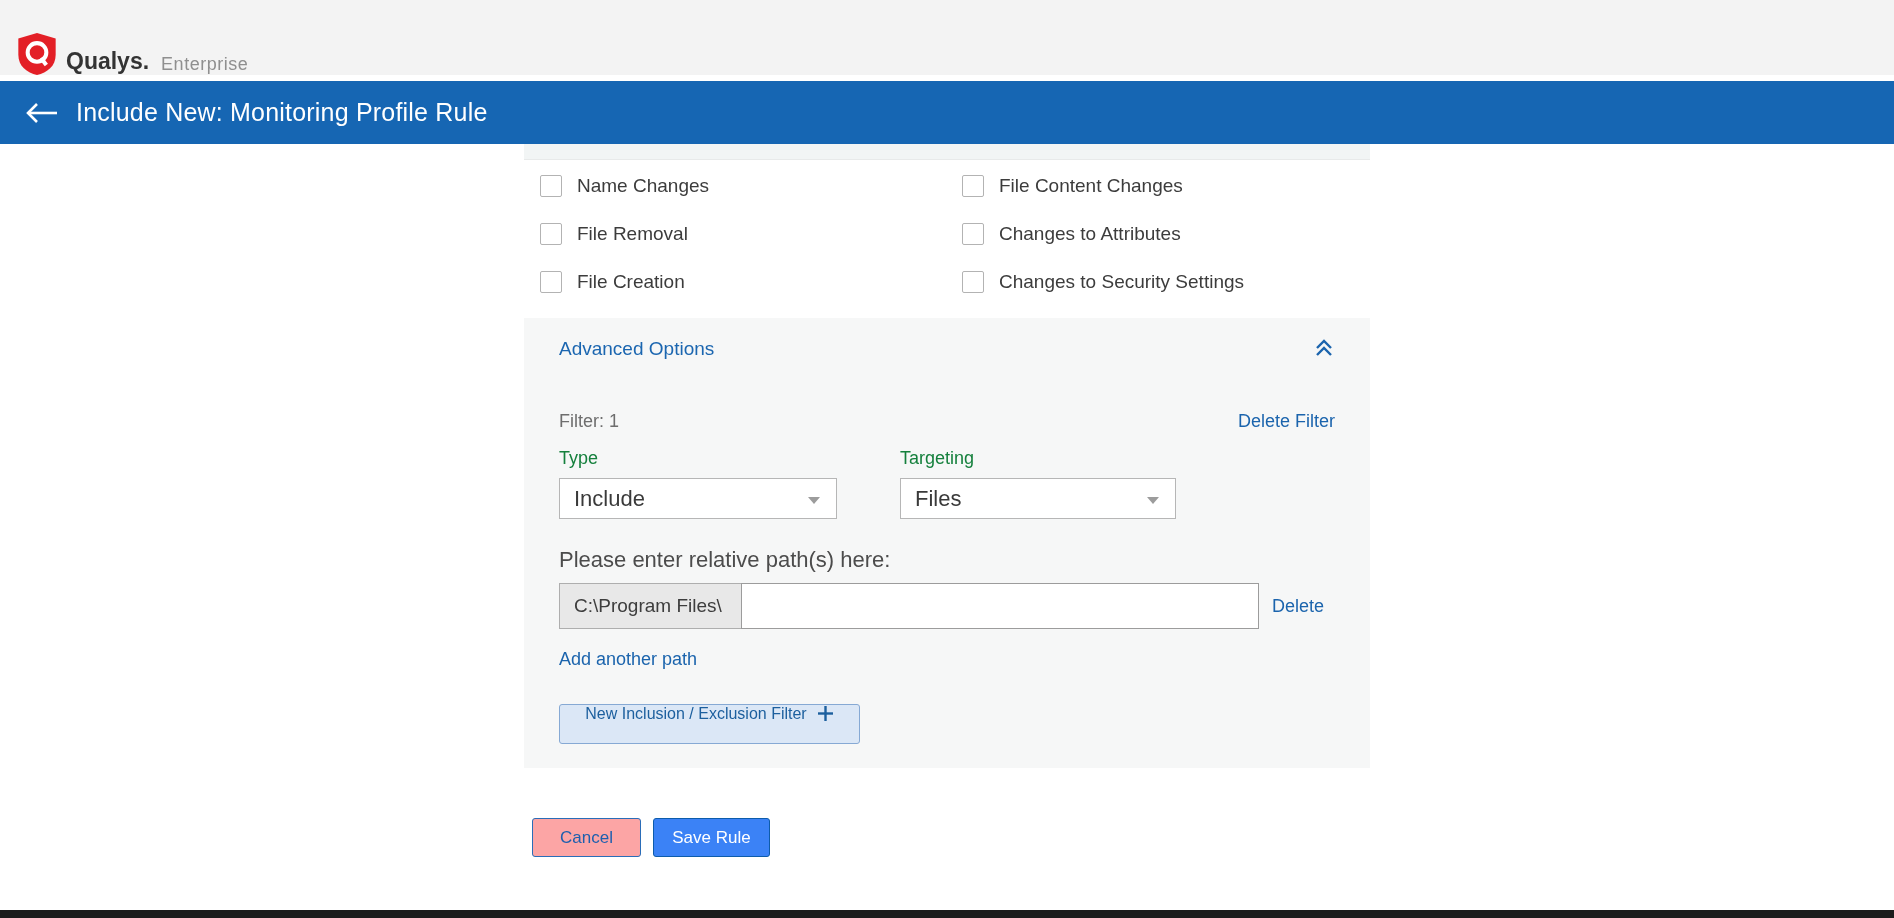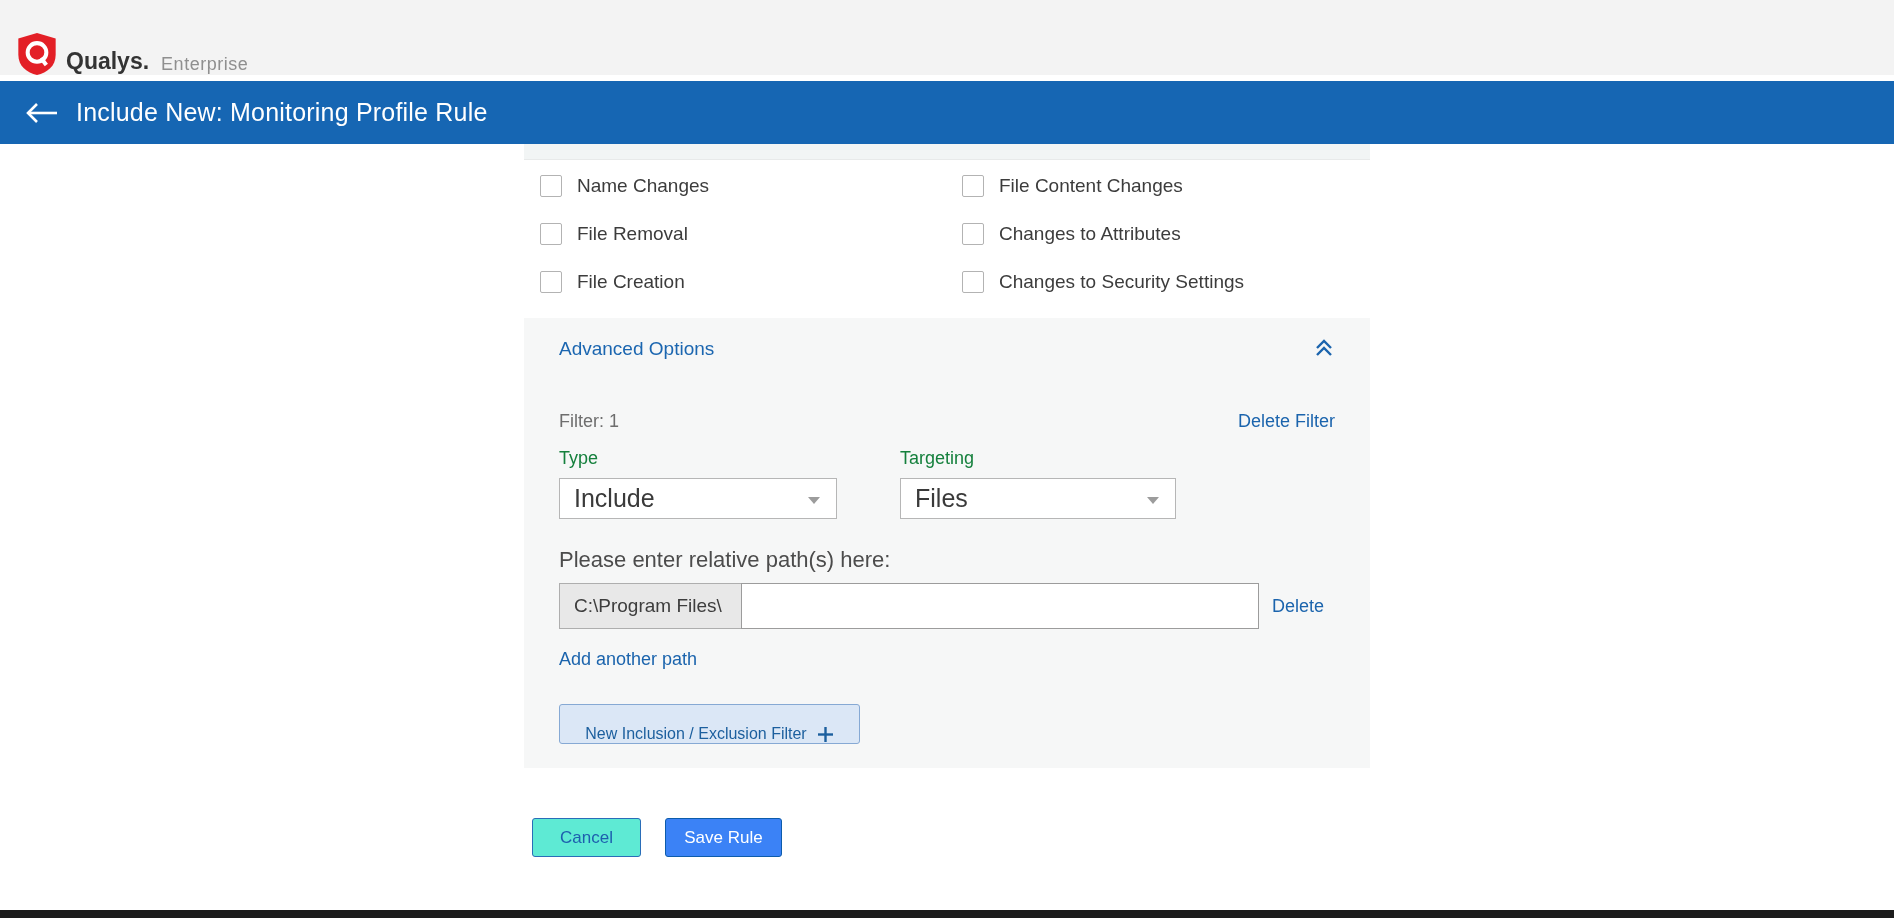--- a/index.html
+++ b/index.html
@@ -40,42 +40,42 @@
 
   .select-labels { display:flex; margin-top:16px; height:22px; }
   .sel-label { font-size:18px; color:#15803d; }
   .sel-label.type { width:341px; }
 
   .select-row { display:flex; margin-top:8px; }
   .select { position:relative; height:41px; background:#ffffff; border:1px solid #b6b6b6;
             display:flex; align-items:center; padding-left:14px; cursor:pointer; }
   .select.type { width:278px; margin-right:63px; }
   .select.targeting { width:276px; }
-  .select-value { font-size:25px; color:#3a3a3a; }
+  .select-value { font-size:22px; color:#3a3a3a; }
   .caret { position:absolute; right:16px; top:18px; width:0; height:0;
            border-left:6px solid transparent; border-right:6px solid transparent; border-top:7px solid #9c9c9c; }
 
   .path-label { margin-top:28px; height:22px; font-size:22px; color:#4c4c4c; }
   .path-row { display:flex; align-items:center; margin-top:14px; }
   .path-prefix { height:46px; width:182px; background:#e8e8e8; border:1px solid #aeaeae; border-right:none;
                  display:flex; align-items:center; padding-left:14px; font-size:19px; color:#3d3d3d; }
   .path-input { height:46px; width:518px; border:1px solid #9c9c9c; font-size:19px; color:#333; padding:0 10px;
                 background:#ffffff; outline:none; }
   .path-delete { margin-left:13px; }
 
   .add-path { margin-top:20px; height:22px; }
 
   .new-filter-btn { margin-top:33px; height:40px; width:301px; background:#dbe7f6; border:1px solid #86a9d4;
-                    border-radius:3px; display:flex; align-items:flex-end; justify-content:center; cursor:pointer; }
+                    border-radius:3px; display:flex; align-items:flex-start; justify-content:center; cursor:pointer; }
   .new-filter-label { font-size:16px; color:#1c5f9e; margin-right:10px; }
 
   
   .actions-row { display:flex; margin-top:50px; padding-left:8px; }
   .btn { height:39px; border-radius:3px; font-size:17px; display:flex; align-items:center; justify-content:center; cursor:pointer; }
-  .btn-cancel { width:109px; background:#5eead4; border:1px solid #2a6db8; color:#1d5fae; margin-right:24px; }
+  .btn-cancel { width:109px; background:#fca5a5; border:1px solid #2a6db8; color:#1d5fae; margin-right:12px; }
   .btn-save { width:117px; background:#3b82f6; border:1px solid #0d5cab; color:#ffffff; }
 
   
   .bottom-bar { position:absolute; left:0; bottom:0; width:1894px; height:8px; background:#1c1c1c; }
 </style>
 </head>
 <body>
 
 <div class="topbar">
   <svg class="logo" viewBox="0 0 24 27">

